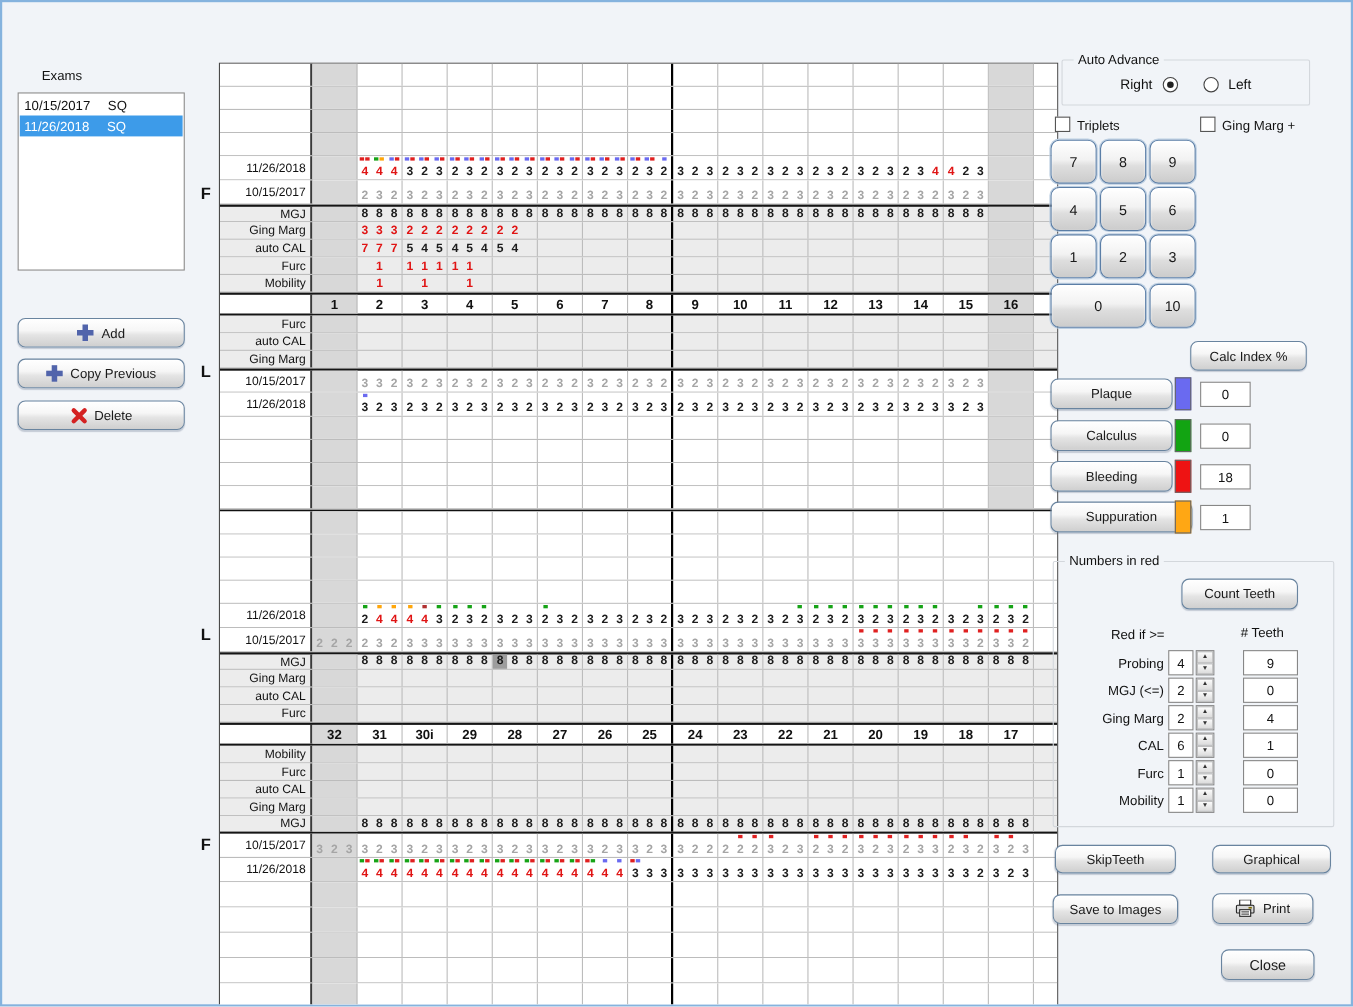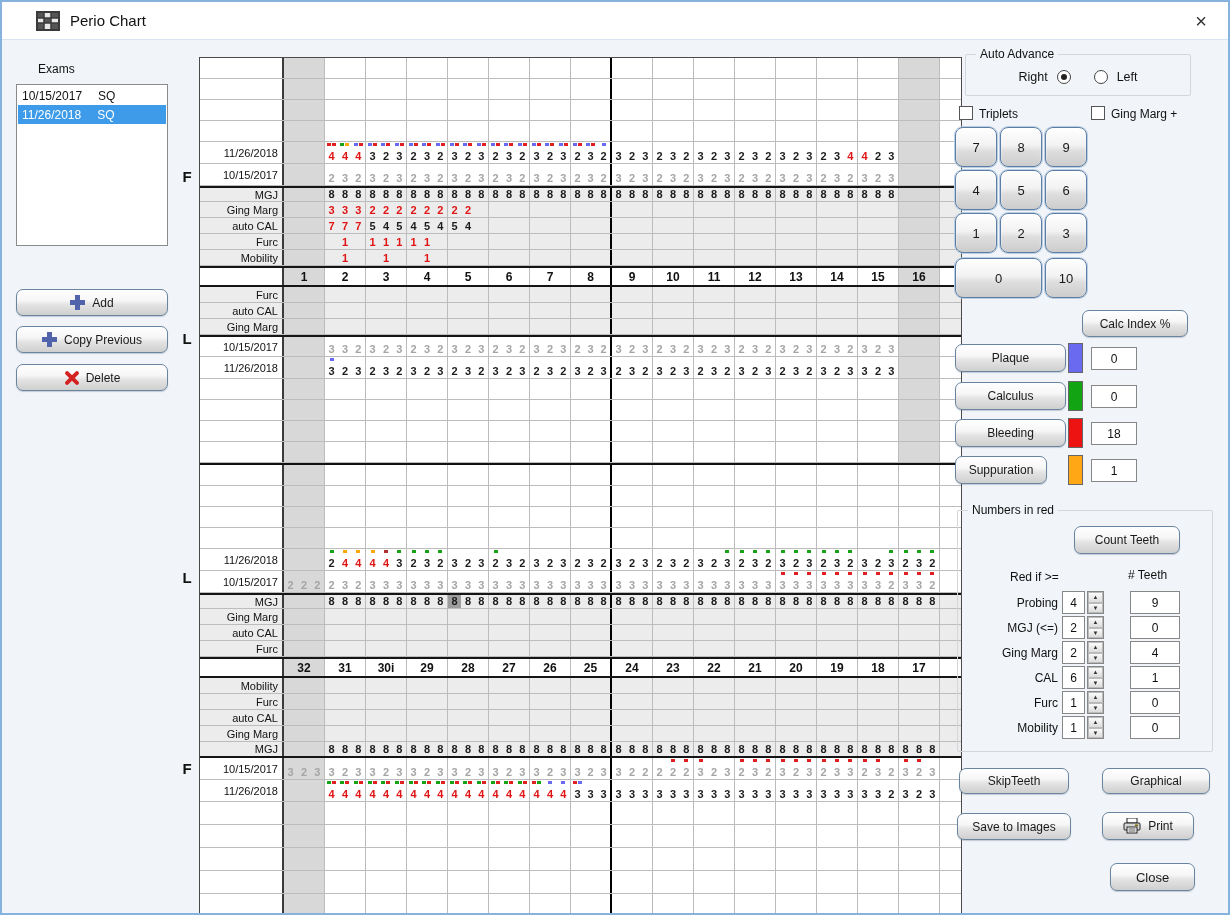--- a/index.html
+++ b/index.html
@@ -69,36 +69,20 @@
   .spinbtn{flex:1;display:flex;align-items:center;justify-content:center;font-size:6px;color:#333;
            background:linear-gradient(180deg,#fbfbfb,#dcdcdc);border:1px solid #bbb;cursor:pointer;}
   .note{position:absolute;font-size:12.5px;color:#111;text-align:center;line-height:16px;}
   .printicon{display:inline-block;}
 </style>
 </head>
 <body>
 
 <div class="window">
 
-  <div class="titlebar">
-    <svg class="titleicon" width="24" height="20" viewBox="0 0 24 20">
-      <rect x="1" y="1" width="22" height="18" fill="#e9e9e9" stroke="#3a3a3a" stroke-width="2"></rect>
-      <rect x="2" y="2" width="6" height="5" fill="#555"></rect>
-        <rect x="15" y="2" width="7" height="5" fill="#555"></rect>
-      <rect x="8" y="7" width="7" height="5" fill="#555"></rect>
-        <rect x="2" y="12" width="6" height="6" fill="#555"></rect>
-      <rect x="15" y="12" width="7" height="6" fill="#555"></rect>
-      <line x1="1" y1="7" x2="23" y2="7" stroke="#3a3a3a" stroke-width="1.5"></line>
-      <line x1="1" y1="12" x2="23" y2="12" stroke="#3a3a3a" stroke-width="1.5"></line>
-      <line x1="8" y1="1" x2="8" y2="19" stroke="#3a3a3a" stroke-width="1.5"></line>
-      <line x1="15" y1="1" x2="15" y2="19" stroke="#3a3a3a" stroke-width="1.5"></line>
-    </svg>
-    <span class="titletext">Perio Chart</span>
-    <span class="winclose">×</span>
-  </div>
 
   <span class="label" style="left:36px;top:60px;">Exams</span>
   <div class="listbox" id="examlist">
       <div class="lbitem">
         <span>10/15/2017</span>
         <span class="op">SQ</span>
       </div>
       <div class="lbitem sel">
         <span>11/26/2018</span>
         <span class="op">SQ</span>
@@ -2210,21 +2194,21 @@
   <div id="indices">
       <button class="btn" style="left: 953px; top: 342px; width: 111px; height: 28px;">Plaque</button>
       <span class="swatch" style="left: 1066px; top: 341px; background: rgb(106, 106, 240);"></span>
       <span class="valuebox" style="left: 1089px; top: 345px; width: 46px; height: 23px;">0</span>
       <button class="btn" style="left: 953px; top: 380px; width: 111px; height: 28px;">Calculus</button>
       <span class="swatch" style="left: 1066px; top: 379px; background: rgb(18, 164, 18);"></span>
       <span class="valuebox" style="left: 1089px; top: 383px; width: 46px; height: 23px;">0</span>
       <button class="btn" style="left: 953px; top: 417px; width: 111px; height: 28px;">Bleeding</button>
       <span class="swatch" style="left: 1066px; top: 416px; background: rgb(238, 19, 19);"></span>
       <span class="valuebox" style="left: 1089px; top: 420px; width: 46px; height: 23px;">18</span>
-      <button class="btn" style="left: 953px; top: 454px; width: 92px; height: 28px;">Suppuration</button>
+      <button class="btn" style="left: 953px; top: 454px; width: 129px; height: 28px;">Suppuration</button>
       <span class="swatch" style="left: 1066px; top: 453px; background: rgb(255, 167, 20);"></span>
       <span class="valuebox" style="left: 1089px; top: 457px; width: 46px; height: 23px;">1</span>
     </div>
 
   <div class="groupbox" style="left:955px;top:508px;width:256px;height:242px;">
     <span class="gb-label">Numbers in red</span>
   </div>
   <button class="btn" style="left:1072px;top:524px;width:106px;height:28px;text-align:center;">
     <span>Count Teeth</span>
   </button>

